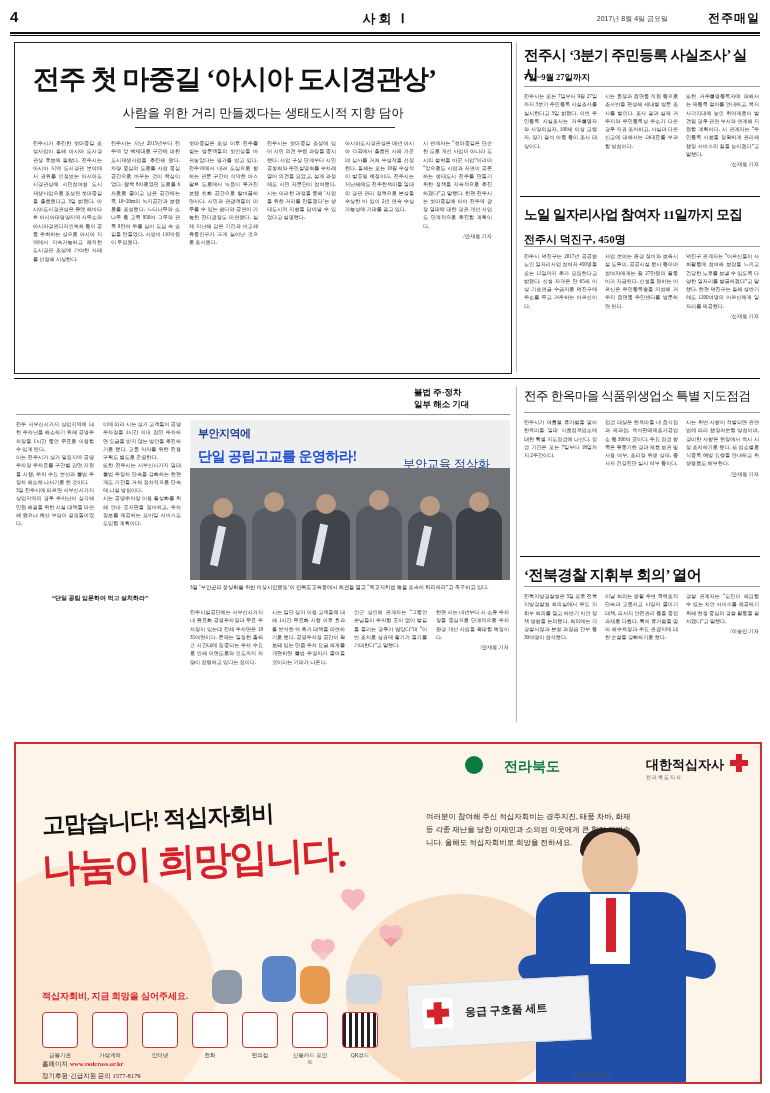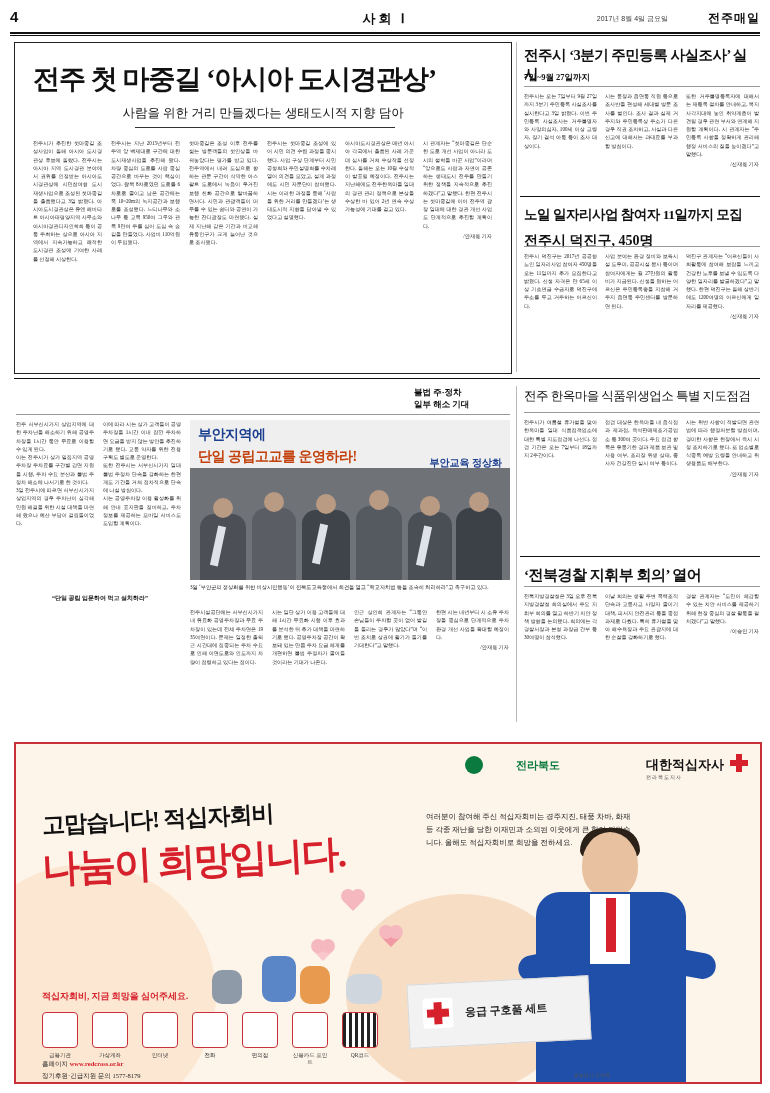--- a/index.html
+++ b/index.html
@@ -40,21 +40,21 @@
   .r1-head{position:absolute;left:524px;top:46px;width:236px;font-size:14.5px;font-weight:bold;letter-spacing:-0.5px;}
   .r1-sub{position:absolute;left:524px;top:72px;width:236px;font-size:8.5px;font-weight:bold;color:#111;}
   .r1-rule{position:absolute;left:524px;top:86px;width:236px;height:1px;background:#999;}
   .r1-cols{position:absolute;left:524px;top:92px;width:236px;height:96px;display:flex;gap:8px;}
   .r1-cols .col{width:73px;}
 
   .rule-r1{position:absolute;left:520px;top:196px;width:240px;height:1px;background:#111;}
 
   
   .r2-head{position:absolute;left:524px;top:206px;width:236px;font-size:13.5px;font-weight:bold;letter-spacing:-0.5px;}
-  .r2-sub{position:absolute;left:524px;top:232px;width:236px;font-size:14px;font-weight:bold;}
+  .r2-sub{position:absolute;left:524px;top:232px;width:236px;font-size:11px;font-weight:bold;}
   .r2-rule{position:absolute;left:524px;top:246px;width:236px;height:1px;background:#999;}
   .r2-cols{position:absolute;left:524px;top:252px;width:236px;height:110px;display:flex;gap:8px;}
   .r2-cols .col{width:73px;}
 
   .rule-mid{position:absolute;left:14px;top:378px;width:746px;height:1px;background:#111;}
 
   
   .m1-head{position:absolute;left:16px;top:388px;width:390px;font-size:17px;font-weight:bold;letter-spacing:-0.5px;}
   .m1-kicker{position:absolute;left:414px;top:386px;width:96px;font-size:8.5px;font-weight:bold;line-height:1.45;}
   .m1-rule{position:absolute;left:16px;top:414px;width:494px;height:1px;background:#999;}
@@ -62,23 +62,23 @@
   .m1-photo{position:absolute;left:190px;top:420px;width:320px;height:160px;background:#7c7f84;overflow:hidden;}
   .m1-cap{position:absolute;left:190px;top:583px;width:320px;font-size:5.2px;line-height:1.55;color:#222;}
 
   .m1-col1{position:absolute;left:16px;top:420px;width:78px;height:300px;}
   .m1-col2{position:absolute;left:103px;top:420px;width:78px;height:300px;}
   .m1-lower{position:absolute;left:190px;top:608px;width:320px;height:112px;display:flex;gap:9px;}
   .m1-lower .col{width:73px;}
 
   
   .ph-banner{position:absolute;left:0;top:0;width:100%;height:54px;background:#efefef;}
-  .ph-banner .t1{position:absolute;left:8px;top:6px;font-size:14px;font-weight:bold;color:#1b3f8f;letter-spacing:-0.5px;}
-  .ph-banner .t2{position:absolute;left:8px;top:28px;font-size:14px;font-weight:bold;color:#c2410c;letter-spacing:-0.5px;}
-  .ph-banner .t3{position:absolute;right:8px;top:36px;font-size:10px;font-weight:bold;color:#1b3f8f;}
+  .ph-banner .t1{position:absolute;left:8px;top:6px;font-size:11px;font-weight:bold;color:#1b3f8f;letter-spacing:-0.5px;}
+  .ph-banner .t2{position:absolute;left:8px;top:28px;font-size:14px;font-weight:bold;color:#1d4ed8;letter-spacing:-0.5px;}
+  .ph-banner .t3{position:absolute;right:20px;top:36px;font-size:12px;font-weight:normal;color:#1b3f8f;}
   .ph-people{position:absolute;left:0;top:48px;width:100%;height:112px;background:#6f7378;}
   .pp{position:absolute;bottom:0;background:#4c5056;border-radius:14px 14px 0 0;}
   .pp .head{position:absolute;left:50%;top:-16px;transform:translateX(-50%);width:20px;height:20px;border-radius:50%;background:#b99a83;}
   .sash{position:absolute;width:8px;height:40px;background:#dfe3e8;transform:rotate(12deg);}
 
   
   .r3-head{position:absolute;left:524px;top:388px;width:236px;font-size:12.5px;font-weight:normal;letter-spacing:-0.5px;}
   .r3-rule{position:absolute;left:524px;top:412px;width:236px;height:1px;background:#999;}
   .r3-cols{position:absolute;left:524px;top:418px;width:236px;height:128px;display:flex;gap:8px;}
   .r3-cols .col{width:73px;}
@@ -87,21 +87,21 @@
 
   
   .r4-head{position:absolute;left:524px;top:566px;width:236px;font-size:15px;font-weight:bold;letter-spacing:-0.5px;}
   .r4-rule{position:absolute;left:524px;top:586px;width:236px;height:1px;background:#999;}
   .r4-cols{position:absolute;left:524px;top:592px;width:236px;height:128px;display:flex;gap:8px;}
   .r4-cols .col{width:73px;}
 
   
   .ad{position:absolute;left:14px;top:742px;width:744px;height:338px;border:2px solid #c9303a;background:#fdf4ea;overflow:hidden;}
   .ad-bg-circ{position:absolute;border-radius:50%;}
-  .ad-logo-jb{position:absolute;right:200px;top:14px;font-size:11px;font-weight:bold;color:#0b7a3e;font-family:"Liberation Sans",sans-serif;text-align:center;}
+  .ad-logo-jb{position:absolute;right:200px;top:14px;font-size:14px;font-weight:bold;color:#0b7a3e;font-family:"Liberation Sans",sans-serif;text-align:center;}
   .ad-logo-rc{position:absolute;right:36px;top:12px;font-size:13px;font-weight:bold;color:#111;font-family:"Liberation Sans",sans-serif;}
   .ad-logo-rc small{display:block;font-size:5px;font-weight:normal;color:#444;letter-spacing:1px;}
   .rc-cross{position:absolute;right:12px;top:10px;width:18px;height:18px;}
   .rc-cross:before,.rc-cross:after{content:"";position:absolute;background:#d6202b;}
   .rc-cross:before{left:6px;top:0;width:6px;height:18px;}
   .rc-cross:after{left:0;top:6px;width:18px;height:6px;}
   .jb-mark{position:absolute;right:277px;top:12px;width:18px;height:18px;border-radius:50%;background:#0b7a3e;}
 
   .ad-h1{position:absolute;left:26px;top:60px;font-size:23px;font-weight:bold;color:#111;letter-spacing:-1px;transform:rotate(-3deg);}
   .ad-h2{position:absolute;left:26px;top:92px;font-size:38px;font-weight:bold;color:#d6202b;letter-spacing:-2px;transform:rotate(-3deg);}

